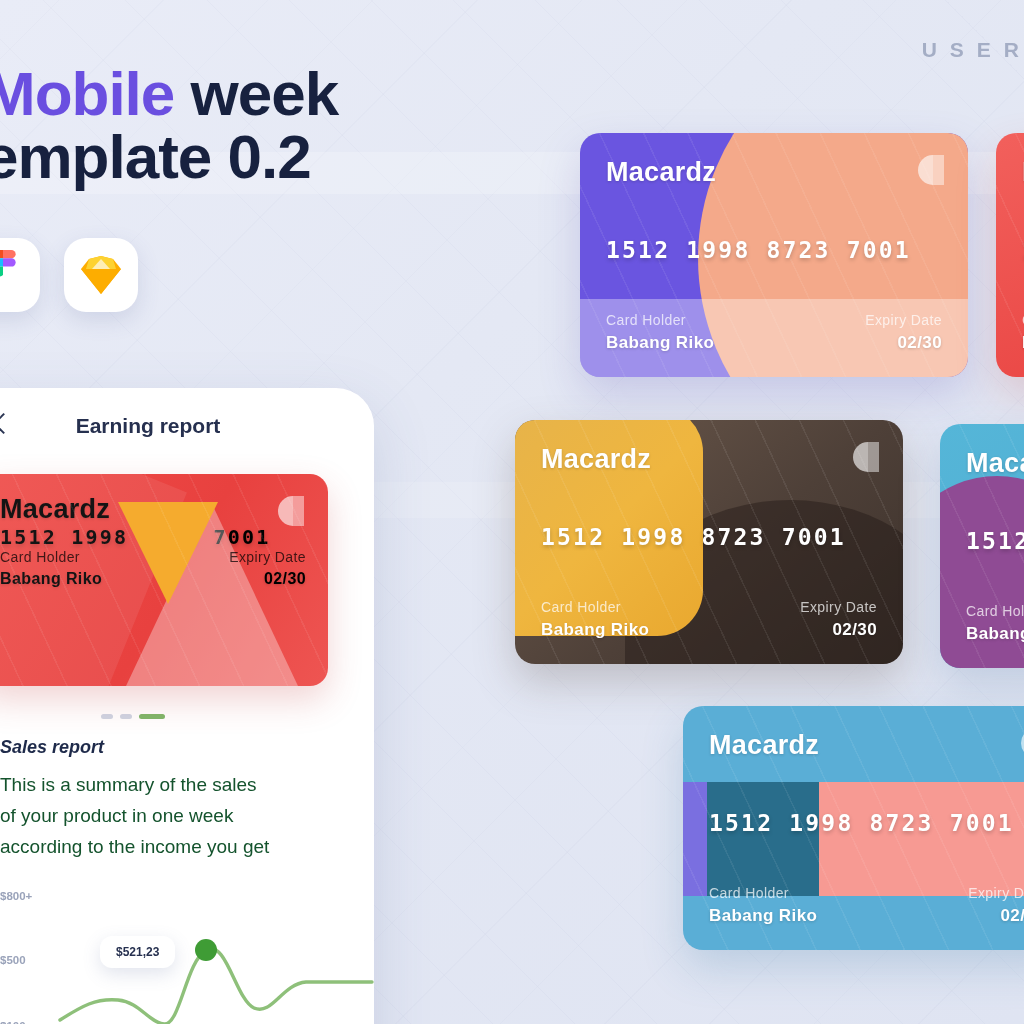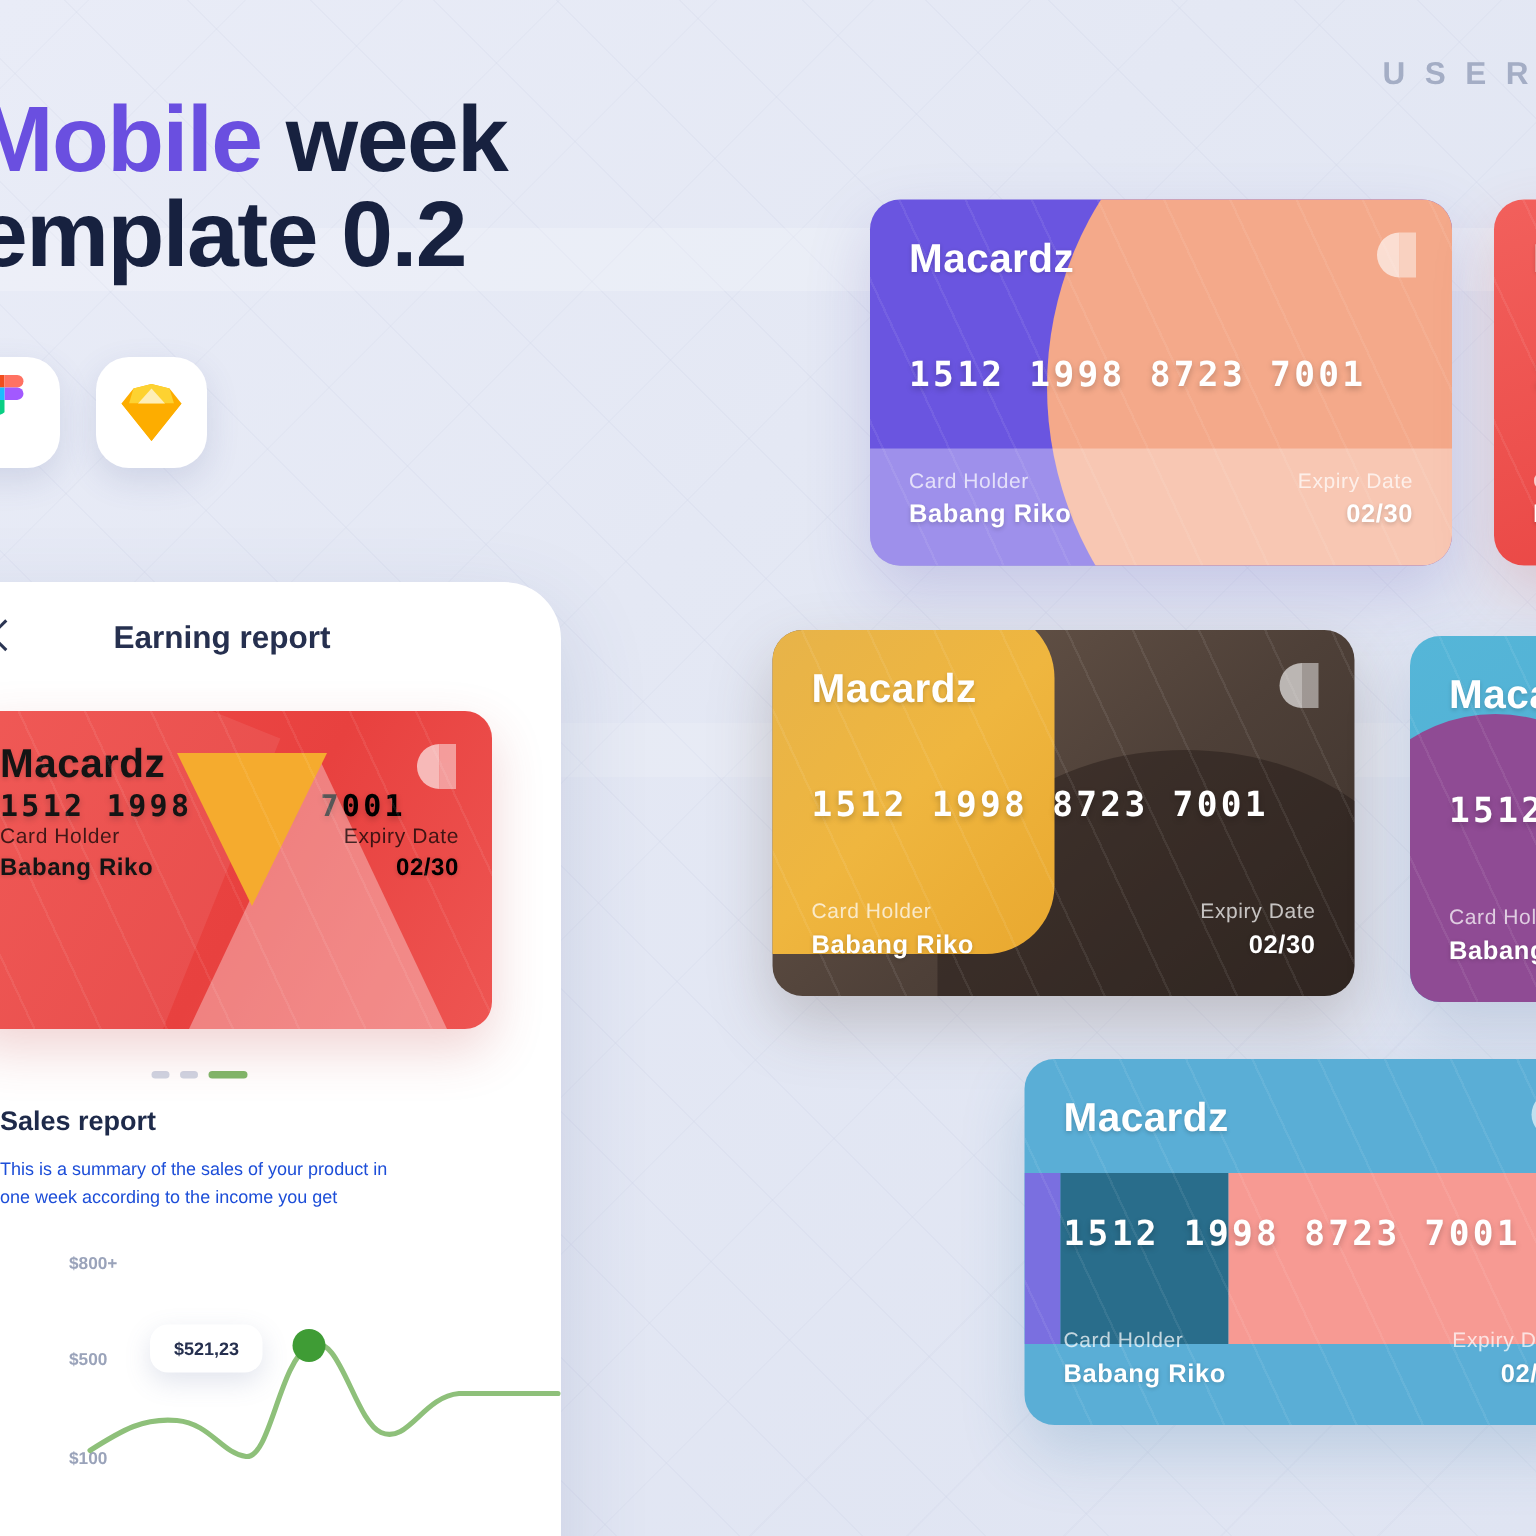--- a/index.html
+++ b/index.html
@@ -288,29 +288,30 @@
     display: flex; gap: 7px; justify-content: center;
     margin-top: 28px;
   }
   .dot { width: 12px; height: 5px; border-radius: 3px; background: #cfd5e3; }
   .dot.active { width: 26px; background: #7fb86a; }
 
   #sales-block { padding: 18px 26px 0 108px; }
   #sales-title {
     font-size: 18px; font-weight: 700; color: #1e2a4a;
     margin-bottom: 12px;
+    font-style: italic;
   }
   #sales-desc {
-    font-size: 12px; color: #1d4ed8; line-height: 1.62; max-width: 270px;
+    font-size: 19px; color: #14532d; line-height: 1.62; max-width: 270px;
   }
 
   #chart { position: relative; margin-top: 26px; height: 190px; }
   .yl {
-    position: absolute; left: 12px;
-    font-size: 11.5px; color: #9aa3ba; font-weight: 600; padding-left: 34px;
+    position: absolute; left: 0;
+    font-size: 11.5px; color: #9aa3ba; font-weight: 600;
   }
   #yl0 { top: 2px; }
   #yl1 { top: 66px; }
   #yl2 { top: 132px; }
   #chart-svg { position: absolute; left: 56px; top: 0; }
   #tooltip {
     position: absolute;
     left: 100px; top: 48px;
     background: #fff;
     border-radius: 12px;

